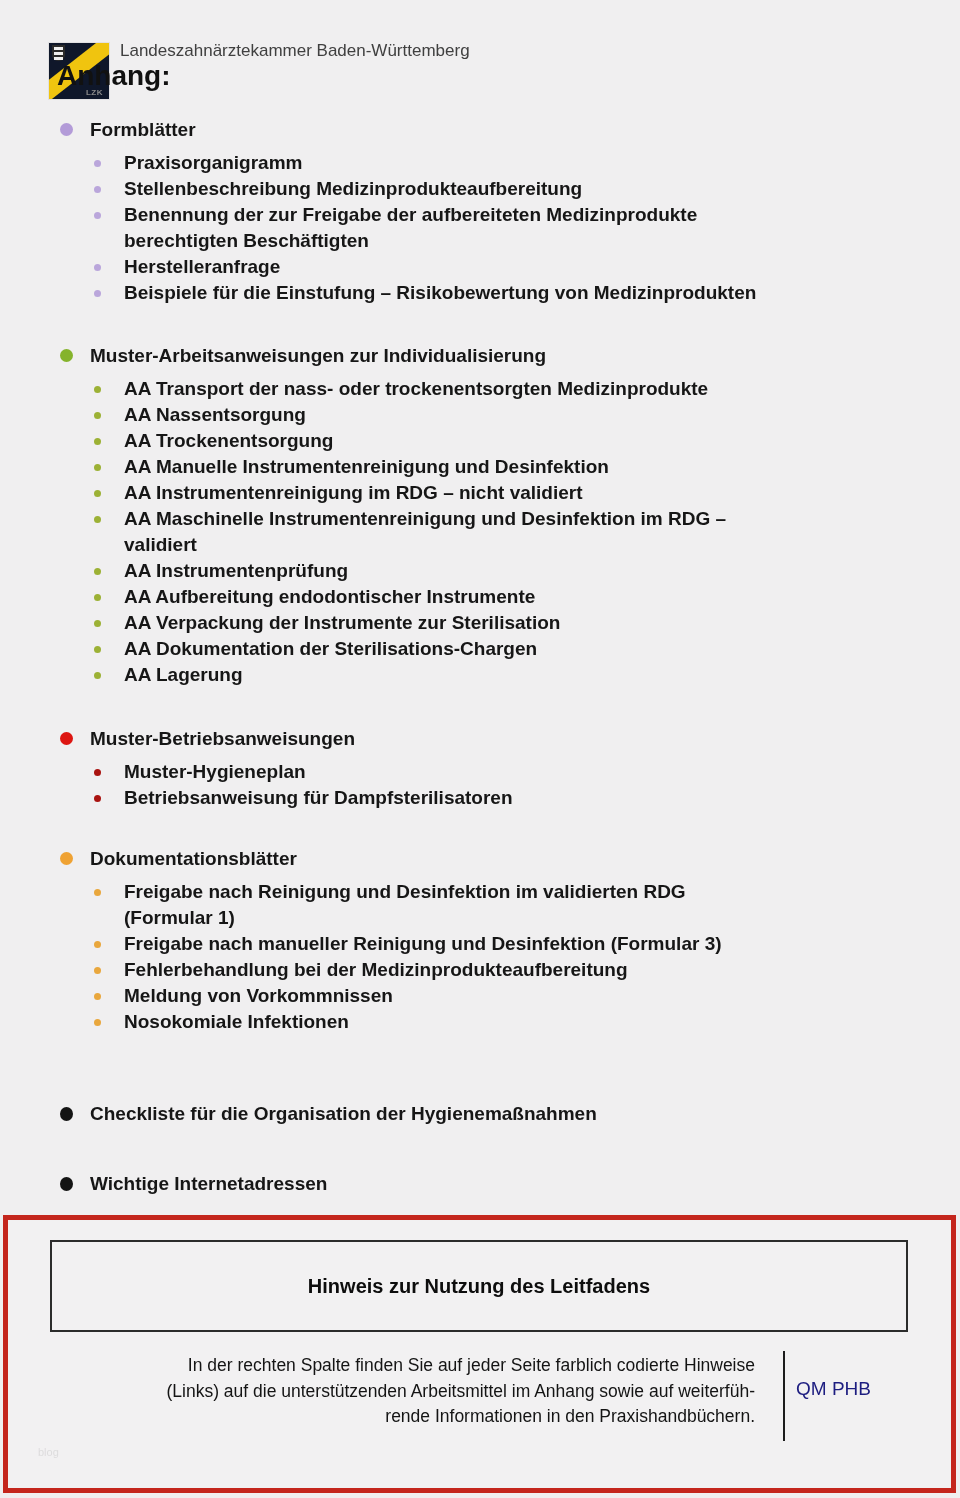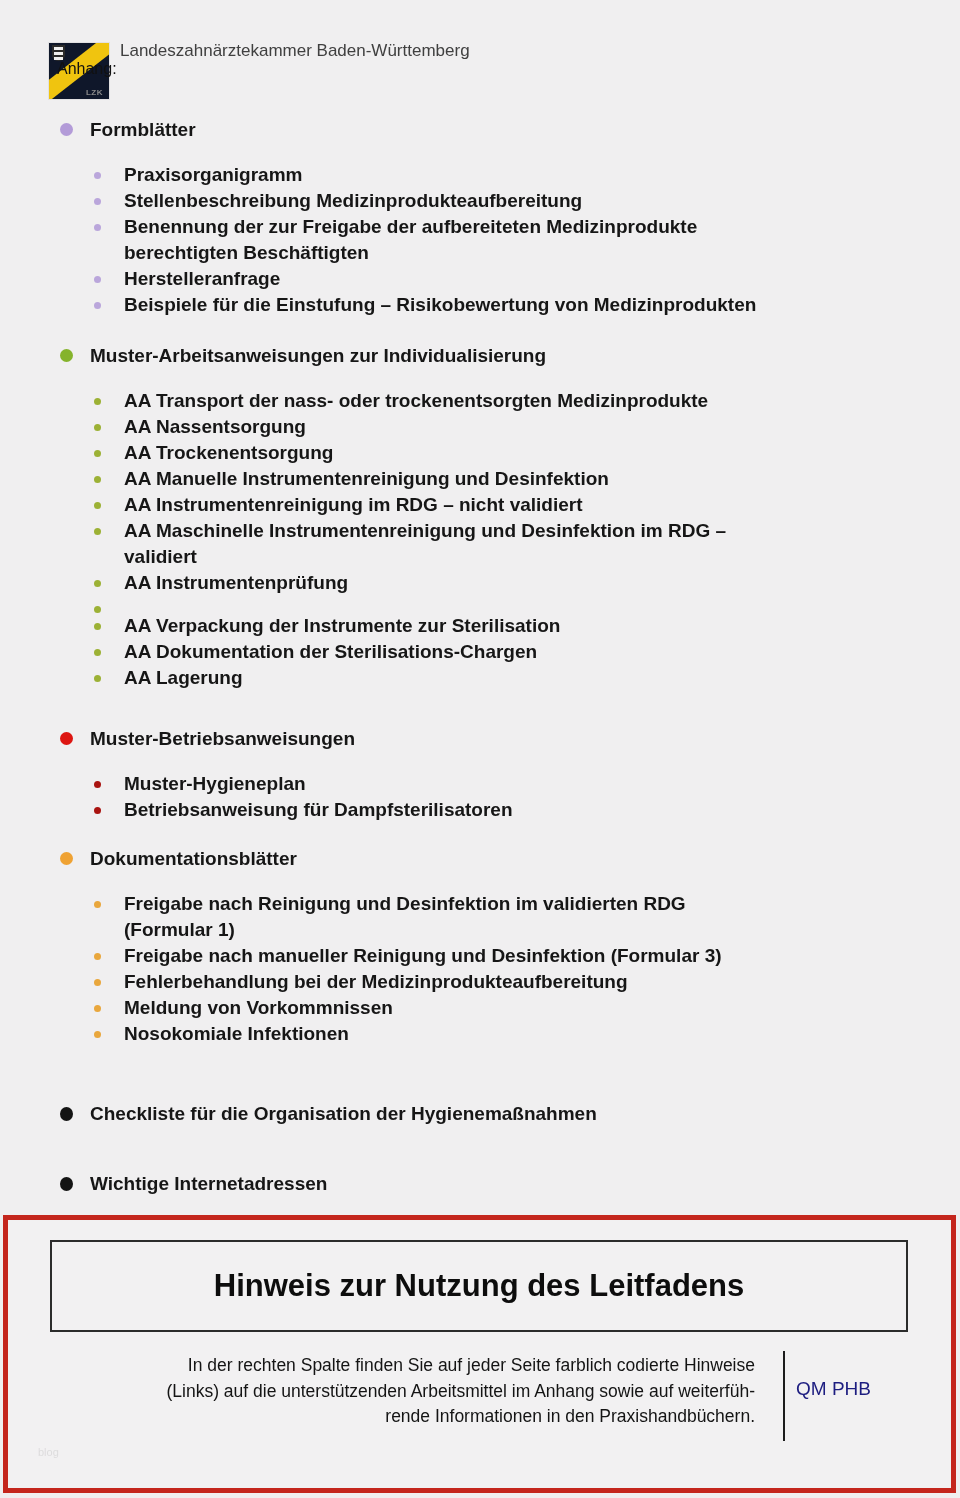--- a/index.html
+++ b/index.html
@@ -40,32 +40,32 @@
   }
   .logo .lzk {
     position:absolute; right:6px; bottom:2px;
     font-size:8px; font-weight:bold; color:#8a8a8a; letter-spacing:0.5px;
   }
   .org-name { margin-left:10px; font-size:17px; color:#404040; }
 
   
   .page-title {
     position:absolute; left:57px; top:60px;
-    font-size:16px; font-weight:normal; color:#111;
+    font-size:28px; font-weight:bold; color:#111;
   }
 
   
   .section { position:absolute; left:60px; right:30px; }
   .sec-head { display:flex; line-height:27px; }
   .sec-label { font-size:19px; font-weight:bold; margin-left:17px; }
   .sec-label.wide-gap { }
   .bullet { border-radius:50%; flex:0 0 auto; }
   .b-lg { width:13px; height:13px; margin-top:7px; }
   .b-sm { width:7px; height:7px; margin-top:10px; margin-left:34px; }
-  .section ul { list-style:none; margin-top:19px; }
+  .section ul { list-style:none; margin-top:7px; }
   .section li { display:flex; line-height:26px; }
   .item-text {
     margin-left:23px; font-size:19px; font-weight:bold;
     white-space:pre-line; max-width:790px;
   }
   
   .c0  { background:#b39bd8; } .c0s { background:#baa6db; }
   .c1  { background:#85b32c; } .c1s { background:#9cb135; }
   .c2  { background:#dd1511; } .c2s { background:#a91310; }
   .c3  { background:#efa233; } .c3s { background:#e9a73d; }
@@ -77,21 +77,21 @@
     width:953px; height:278px;
     border:5px solid #c4261d;
     background:#f2f1f2;
   }
   .notice-title-box {
     position:absolute; left:42px; top:20px;
     width:858px; height:92px;
     border:2px solid #2c2c2c;
     display:flex; align-items:center; justify-content:center;
   }
-  .notice-title { font-size:31px; font-weight:bold; color:#0d0d0d; }
+  .notice-title { font-size:20px; font-weight:bold; color:#0d0d0d; }
   .notice-body {
     position:absolute; left:47px; top:133px;
     width:700px;
     font-size:17.5px; line-height:25.5px; color:#141414;
     white-space:pre-line;
     text-align:right;
   }
   .v-divider {
     position:absolute; left:775px; top:131px;
     width:2px; height:90px; background:#1c1c1c;
@@ -185,20 +185,21 @@
           <span class="bullet b-sm c1s"></span>
           <span class="item-text">AA Maschinelle Instrumentenreinigung und Desinfektion im RDG –
 validiert</span>
         </li>
       <li>
           <span class="bullet b-sm c1s"></span>
           <span class="item-text">AA Instrumentenprüfung</span>
         </li>
       <li>
           <span class="bullet b-sm c1s"></span>
+          <span class="item-text">AA Aufbereitung endodontischer Instrumente</span>
         </li>
       <li>
           <span class="bullet b-sm c1s"></span>
           <span class="item-text">AA Verpackung der Instrumente zur Sterilisation</span>
         </li>
       <li>
           <span class="bullet b-sm c1s"></span>
           <span class="item-text">AA Dokumentation der Sterilisations-Chargen</span>
         </li>
       <li>

